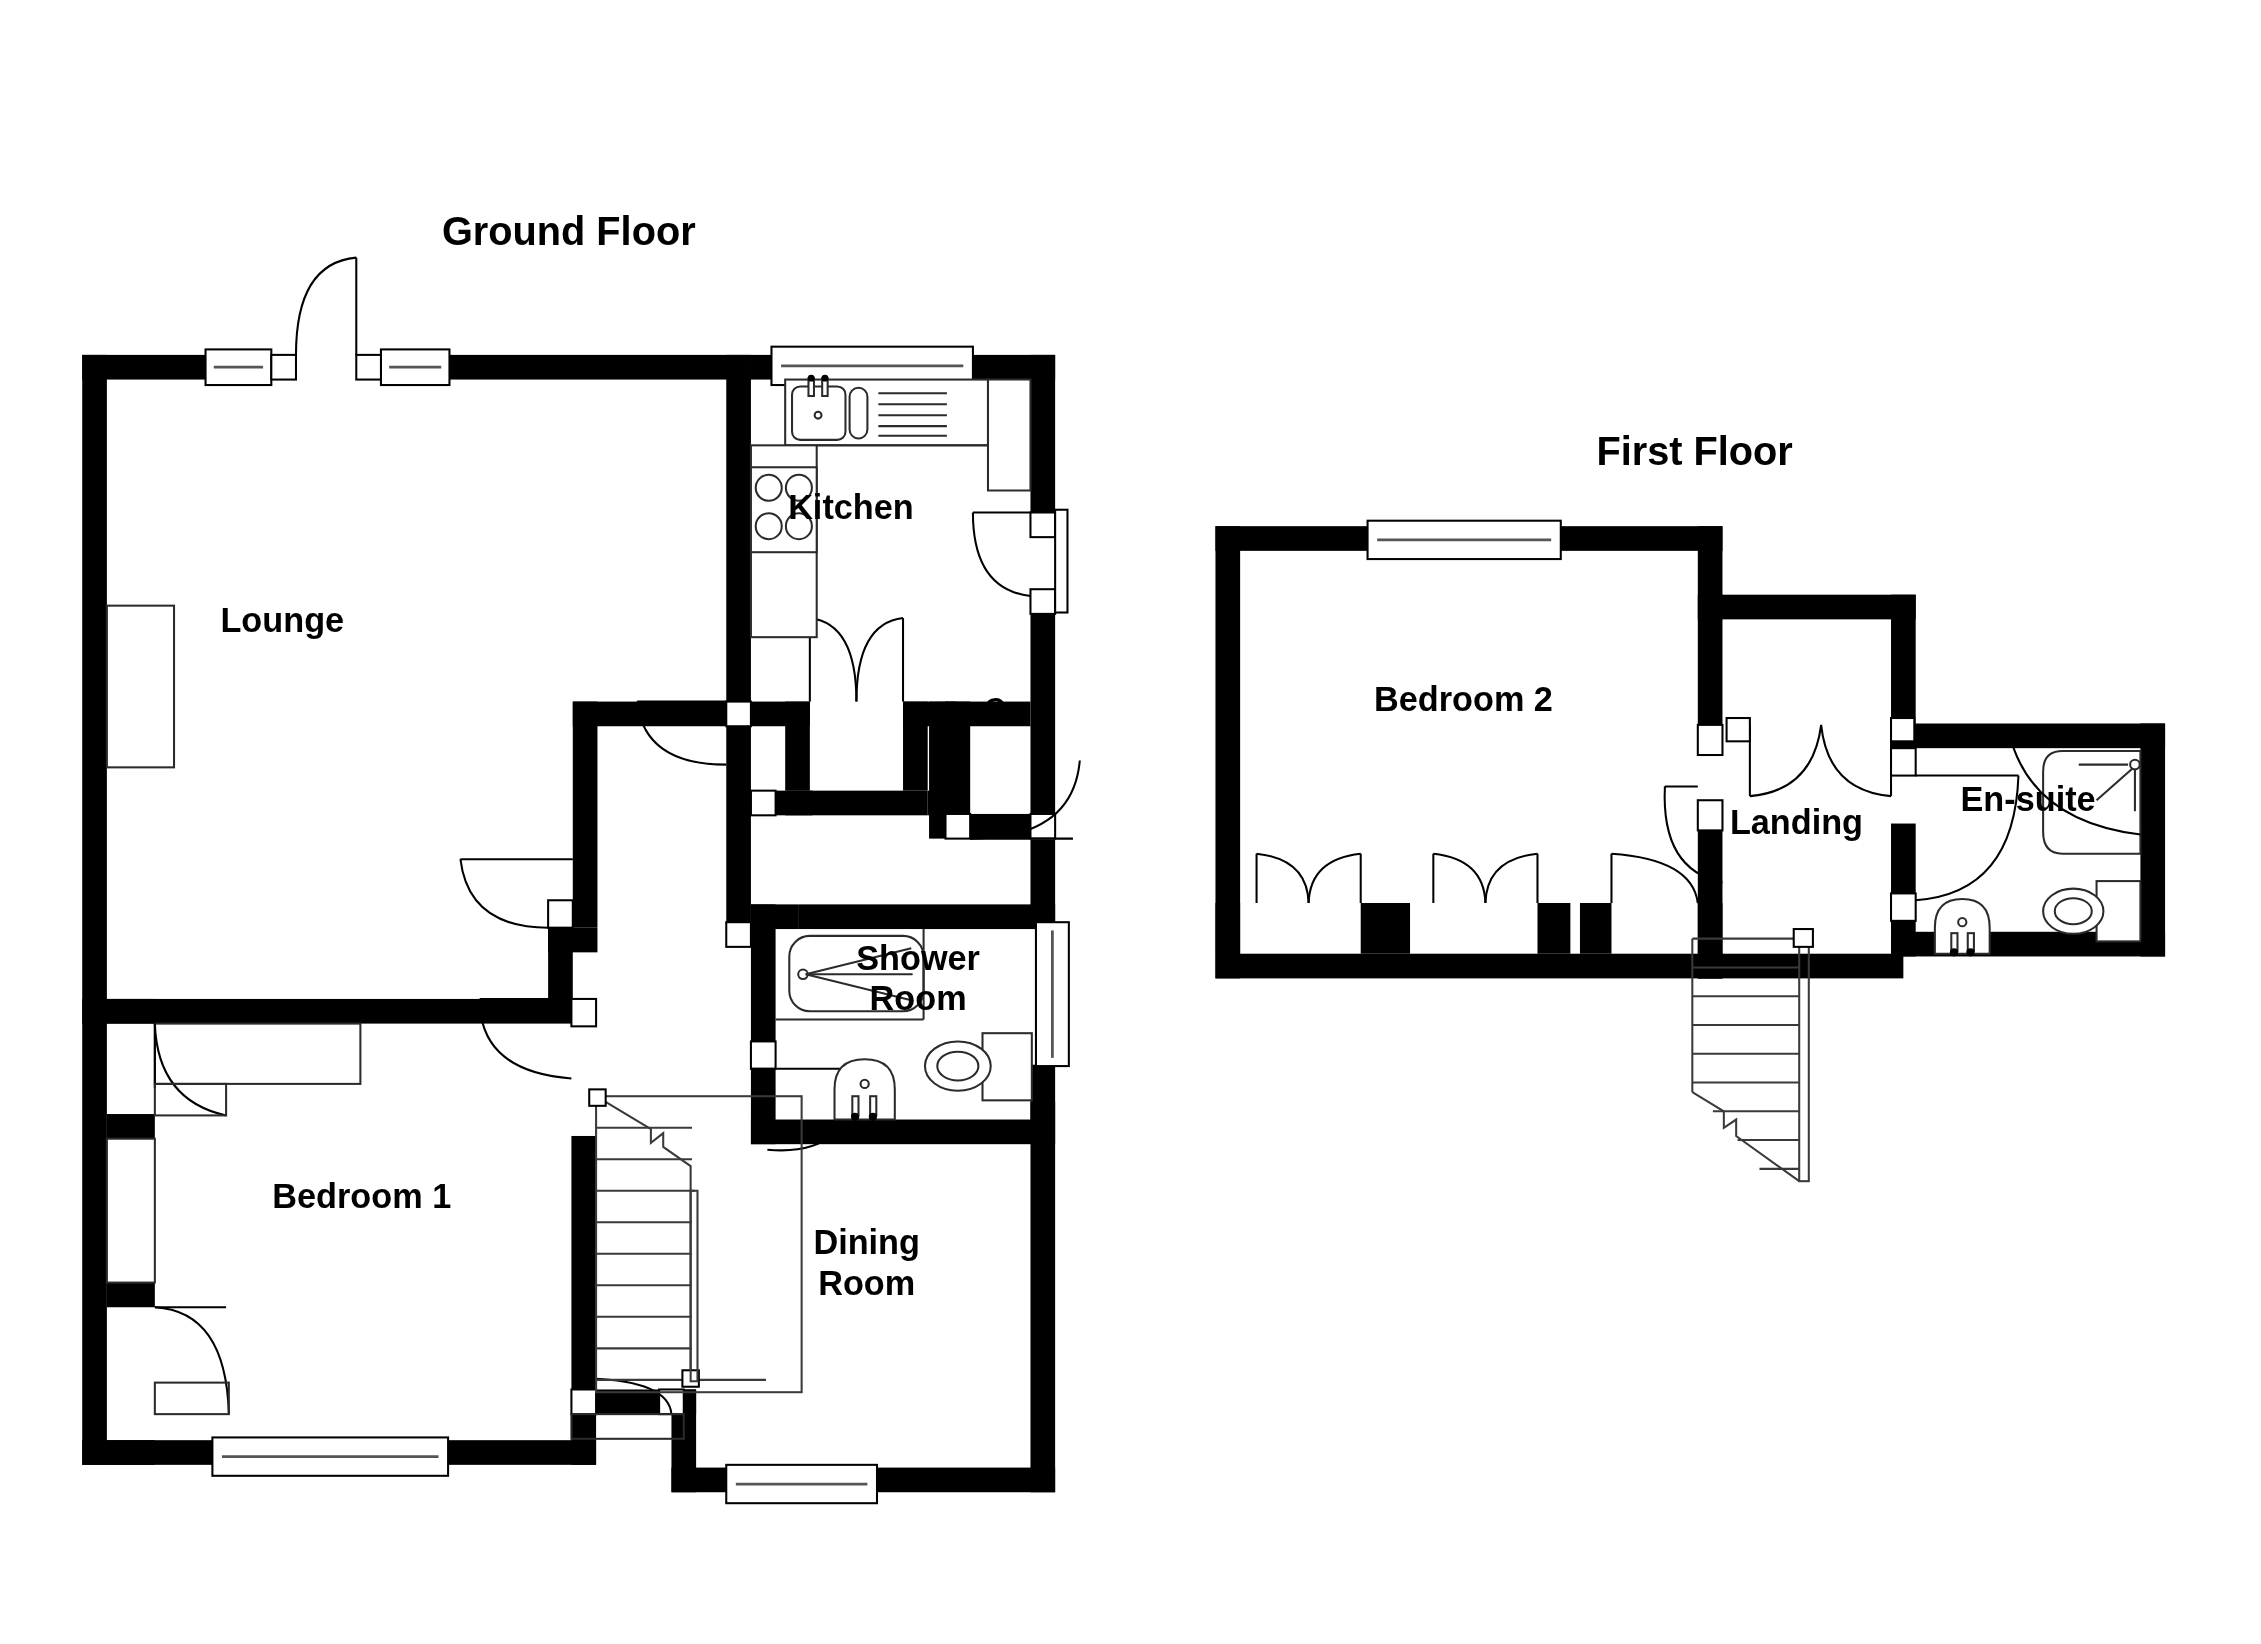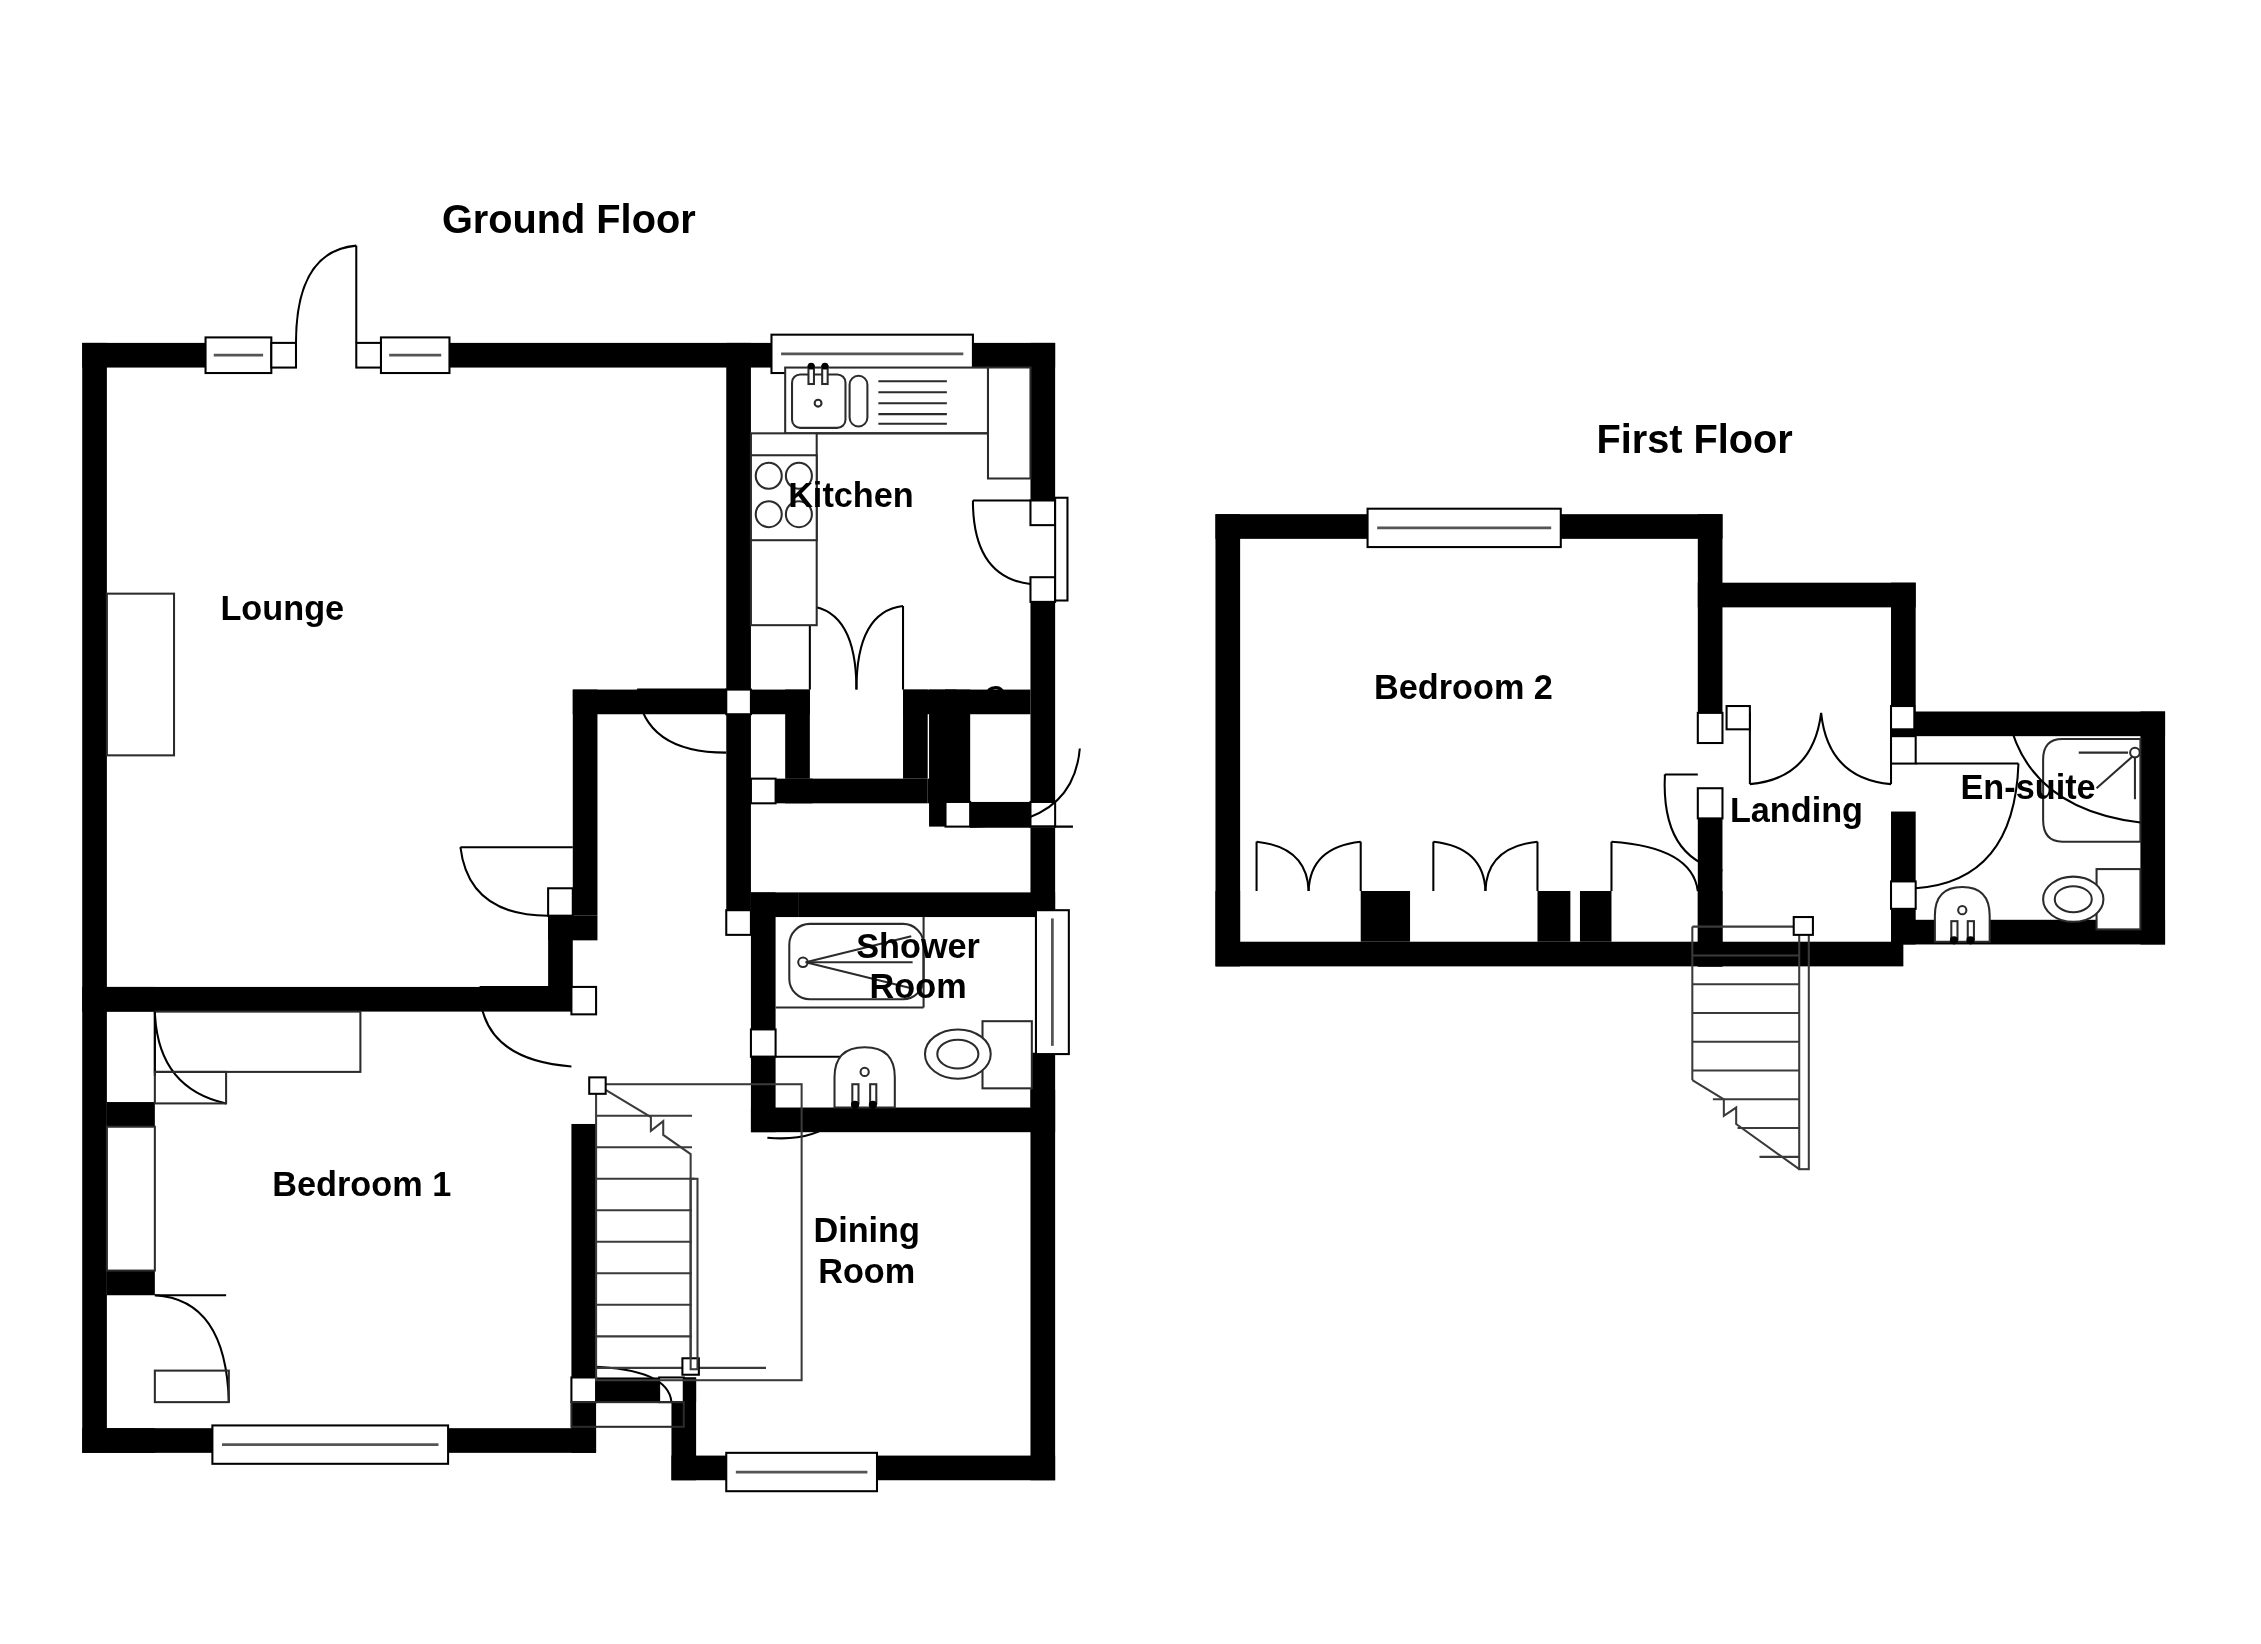--- a/index.html
+++ b/index.html
@@ -9,21 +9,21 @@
   }
   body {
     width: 2261px;
     height: 1645px;
     position: relative;
     font-family: "Liberation Sans", sans-serif;
     overflow: hidden;
   }
   #plan-root {
     position: absolute;
-    left: 0; top: 0;
+    left: 0; top: 12px;
     width: 2261px;
     height: 1173px;
     border-radius: 23px;
   }
   svg.floorplan {
     display: block;
     width: 2261px;
     height: 1645px;
   }
   .wall      { fill: #000000; stroke: none; }

